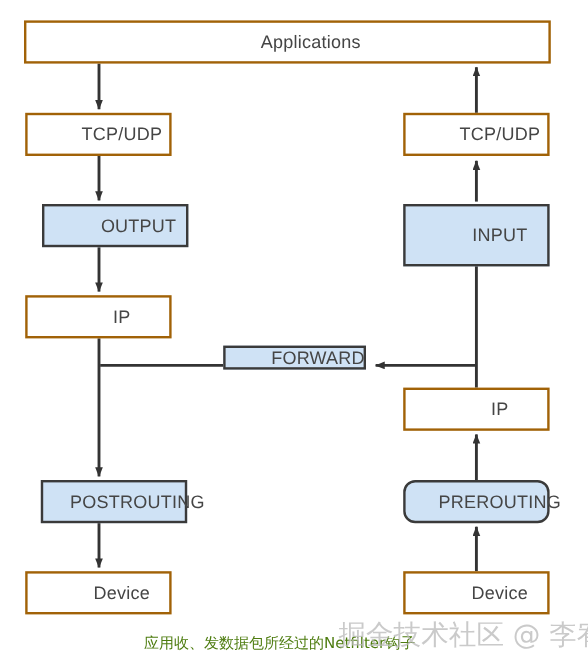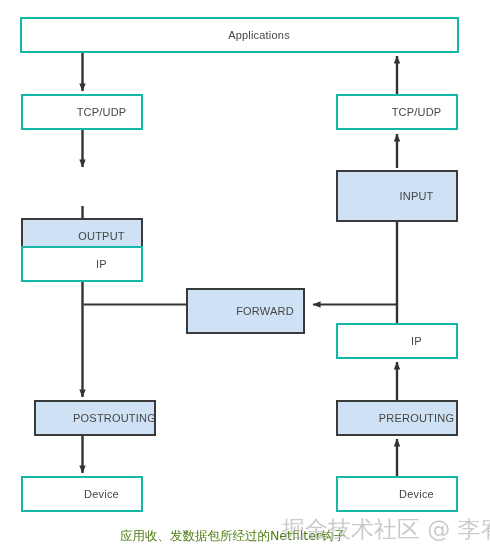--- a/index.html
+++ b/index.html
@@ -17,27 +17,27 @@
   #diagram-canvas {
     position: absolute;
     left: 0;
     top: 0;
     width: 490px;
     height: 557px;
   }
   .node {
     position: absolute;
     box-sizing: border-box;
-    border: 2px solid #14b8a6;
+    border: 2px solid #a16207;
     background: #ffffff;
     display: flex;
     align-items: center;
     justify-content: center;
     color: #454545;
-    font-size: 11px;
+    font-size: 15px;
     letter-spacing: 0.2px;
     line-height: 1;
     white-space: nowrap;
     padding-left: 39px;
   }
   .node.hook {
     background: #cfe2f5;
     border-color: #3a3a3a;
   }
   .node-label {
@@ -101,21 +101,21 @@
   </svg>
 
   <div class="node" style="left:20px; top:17px; width:439px; height:36px;">
     <span class="node-label">Applications</span>
   </div>
 
   <div class="node" style="left:21px; top:94px; width:122px; height:36px;">
     <span class="node-label">TCP/UDP</span>
   </div>
 
-  <div class="node hook" style="left:21px; top:170px; width:122px; height:36px;margin-top:48px;">
+  <div class="node hook" style="left:35px; top:170px; width:122px; height:36px;">
     <span class="node-label">OUTPUT</span>
   </div>
 
   <div class="node" style="left:21px; top:246px; width:122px; height:36px;">
     <span class="node-label">IP</span>
   </div>
 
   <div class="node hook" style="left:21px; top:400px; width:122px; height:36px;margin-left:13px;">
     <span class="node-label">POSTROUTING</span>
   </div>
@@ -129,29 +129,29 @@
   </div>
 
   <div class="node hook" style="left:336px; top:170px; width:122px; height:52px;">
     <span class="node-label">INPUT</span>
   </div>
 
   <div class="node" style="left:336px; top:323px; width:122px; height:36px;">
     <span class="node-label">IP</span>
   </div>
 
-  <div class="node hook" style="left:336px; top:400px; width:122px; height:36px;">
+  <div class="node hook" style="left:336px; top:400px; width:122px; height:36px;border-radius:10px;">
     <span class="node-label">PREROUTING</span>
   </div>
 
   <div class="node" style="left:336px; top:476px; width:122px; height:36px;">
     <span class="node-label">Device</span>
   </div>
 
-  <div class="node hook" style="left:186px; top:288px; width:119px; height:46px;">
+  <div class="node hook" style="left:186px; top:288px; width:119px; height:20px;">
     <span class="node-label">FORWARD</span>
   </div>
 
   <div class="caption">应用收、发数据包所经过的Netfilter钩子</div>
 
   <div class="watermark">掘金技术社区 @ 李宥</div>
 
 </div>
 
 </body></html>

